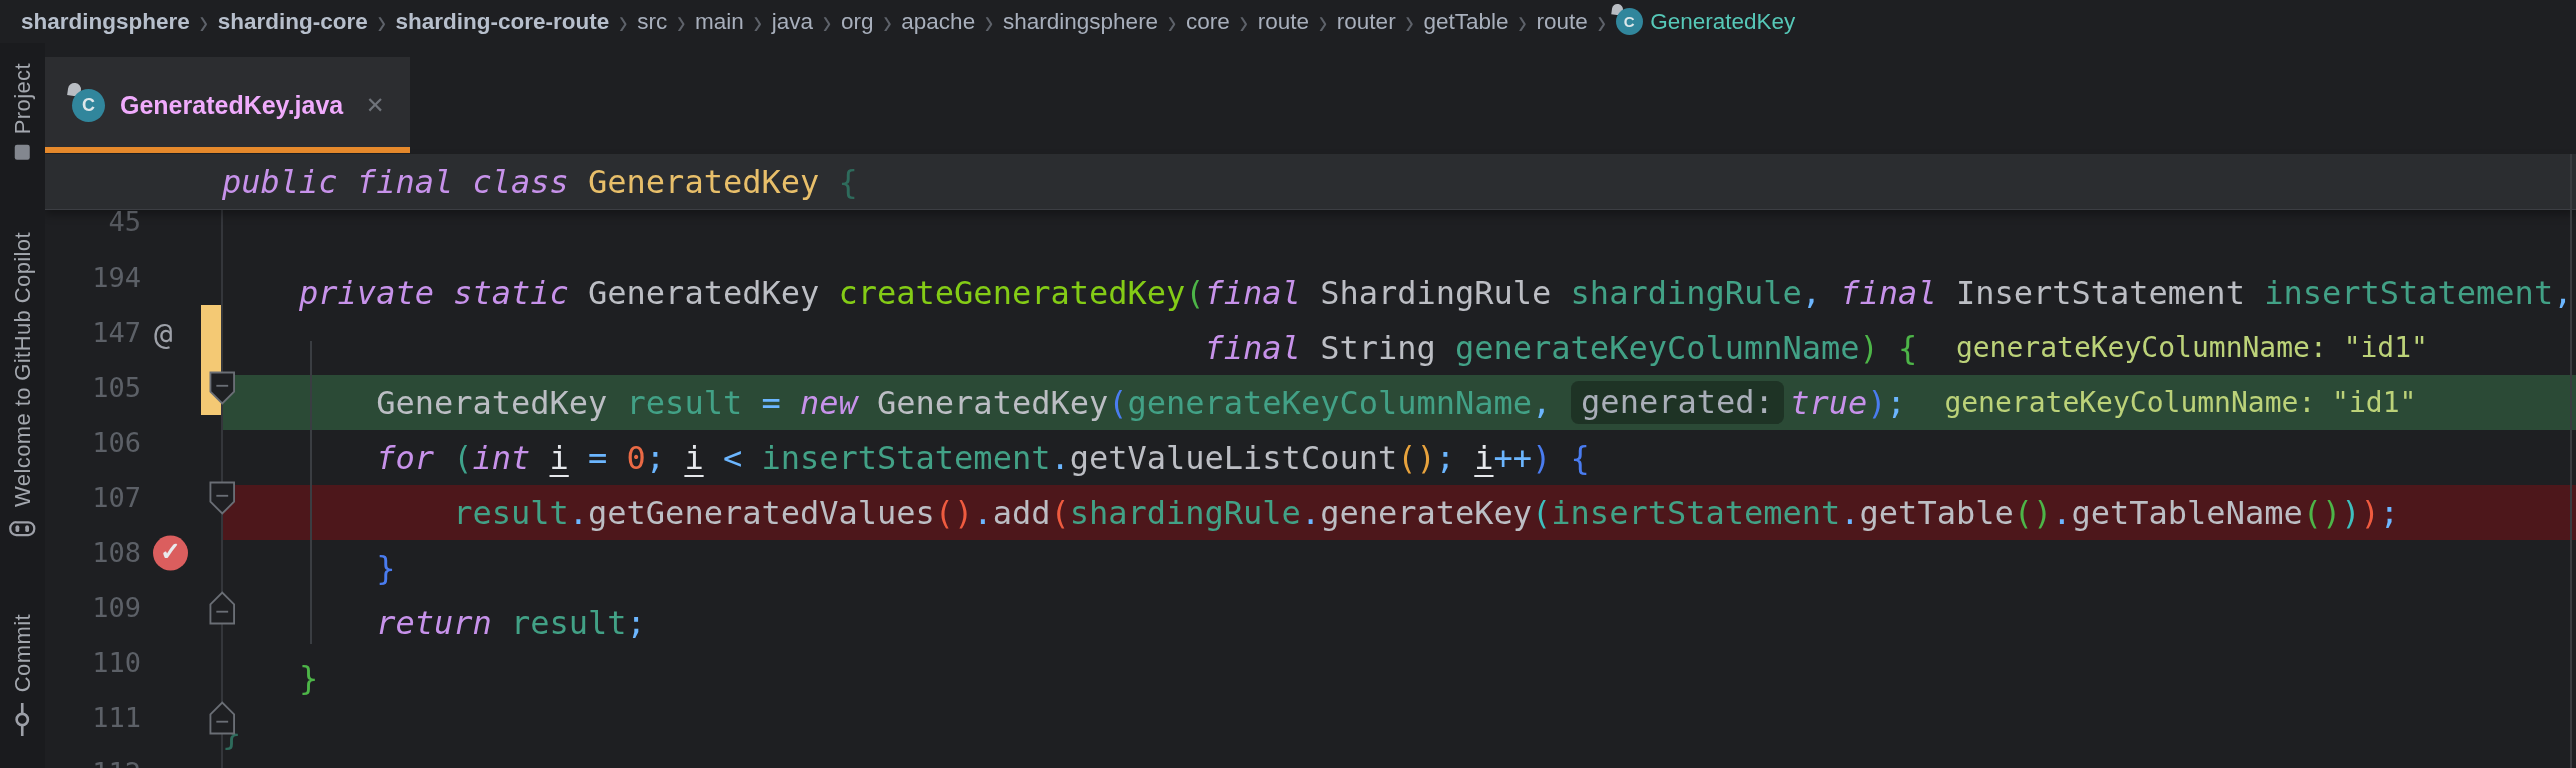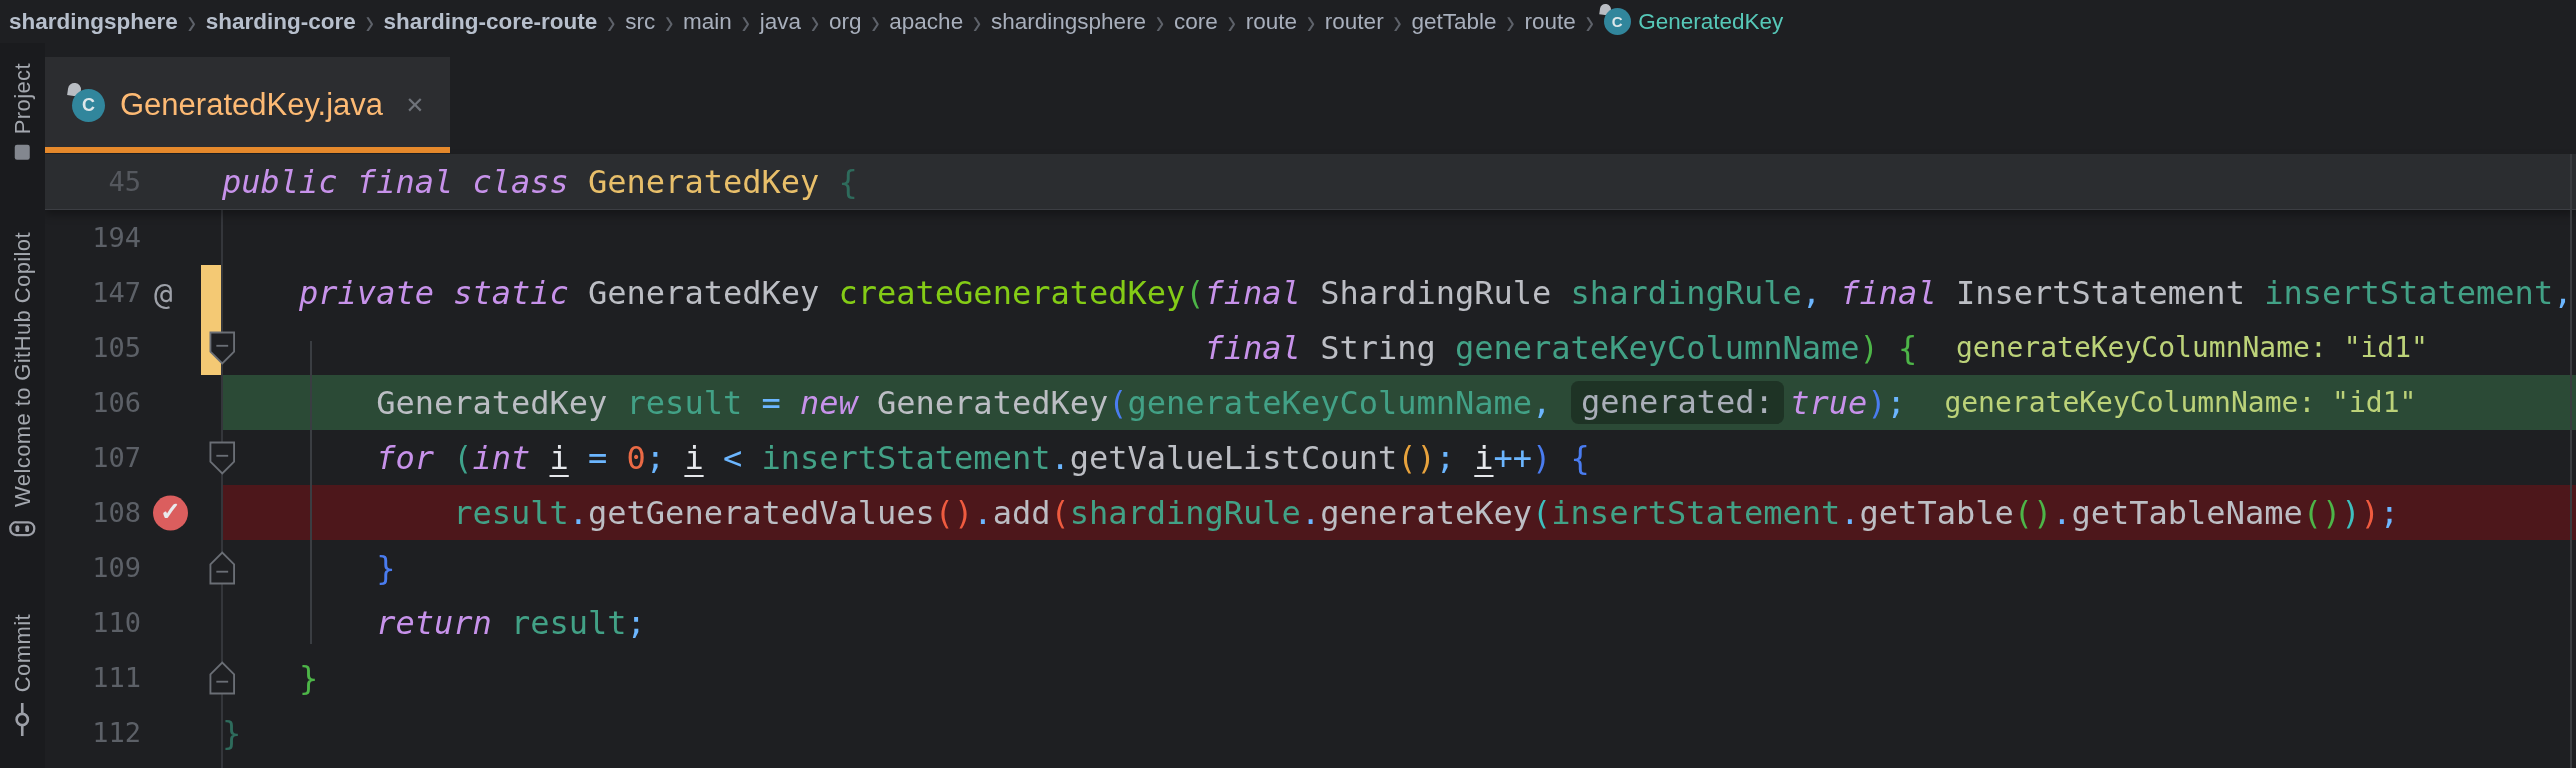--- a/index.html
+++ b/index.html
@@ -1,62 +1,62 @@
 <!DOCTYPE html>
 <html style="font-size:12px"><head>
 <meta charset="utf-8">
 <style>
   * { margin:0; padding:0; box-sizing:border-box; }
   html,body { width:2576px; height:768px; overflow:hidden; background:#1E1F22;
               font-family:"Liberation Sans", sans-serif; }
 
   
   .breadcrumb-bar { position:absolute; left:0; top:0; width:2576px; height:43px;
-    background:#1E1F22; display:flex; align-items:center; padding-left:9px; z-index:6; }
+    background:#1E1F22; display:flex; align-items:center; padding-left:21px; z-index:6; }
   .crumb { color:#A8AFBC; font-size:22.5px; white-space:nowrap; }
   .crumb.bold { font-weight:700; color:#B7BFCC; }
   .crumb.classref { color:#56C8B8; display:flex; align-items:center; gap:7.5px; }
   .crumb-sep { color:#5E626A; font-size:25.5px; margin:0 9.7px; display:inline-block;
     transform:scaleY(1.35); }
 
   
   .tool-stripe { position:absolute; left:0; top:43px; width:45px; height:725px;
     background:#1A1B1E; z-index:5; }
   .stripe-item { position:absolute; left:0; width:45px; display:flex; flex-direction:column;
     align-items:center; gap:10.5px; cursor:pointer; }
   .stripe-label { writing-mode:vertical-rl; transform:rotate(180deg);
     color:#A3A7AE; font-size:22px; letter-spacing:0.4px; white-space:nowrap; }
 
   
   .tab-bar { position:absolute; left:45px; top:43px; width:2531px; height:110px;
     background:#1E1F22; display:flex; align-items:flex-end; }
   .tab { position:relative; margin-left:0px; height:96px; background:#2C2D30;
     display:flex; align-items:center; padding:0 25.5px 0 27px; gap:15px; cursor:pointer; }
   .tab-underline { position:absolute; left:0; right:0; bottom:0; height:6px; }
-  .tab-label { font-size:31px; color:#fdba74; }
+  .tab-label { font-size:25px; color:#f0abfc;font-weight:bold; }
   .tab-close { color:#6F737A; font-size:22.5px; margin-left:7.5px; }
 
   
   .class-icon { position:relative; width:33px; height:33px; flex:0 0 auto; }
   .class-icon .ball { position:absolute; inset:0; border-radius:50%; background:#31869C;
     color:#DDE7EA; display:flex; align-items:center; justify-content:center;
     font-size:18px; font-weight:700; font-family:"Liberation Sans",sans-serif; }
   .class-icon .pin { position:absolute; left:-4.5px; top:-5.2px; width:12.7px; height:12.7px;
     border-radius:50% 50% 50% 0; background:#B9BDC3; transform:rotate(8deg); }
   .class-icon.small { width:27px; height:27px; }
   .class-icon.small .ball { font-size:15px; }
   .class-icon.small .pin { width:10.5px; height:10.5px; left:-3.7px; top:-4.5px; }
 
   
   .editor { position:absolute; left:45px; top:154px; width:2531px; height:615px;
     background:#1E1F22; }
   .code-row { display:flex; height:55px; position:relative; }
   .code-row.sticky { height:56px; background:#2B2D30; border-bottom:1.5px solid #3C3E43;
     box-shadow:0 4.5px 9px rgba(0,0,0,0.35); z-index:4; }
-  .gutter { position:relative; flex:0 0 177px; height:100%; }
+  .gutter { position:relative; flex:0 0 177px; height:100%;margin-top:40px; }
   .lnum { position:absolute; left:0; top:0; width:96px; height:100%;
     display:flex; align-items:center; justify-content:flex-end;
     font-family:"DejaVu Sans Mono", monospace; font-size:27px; color:#5C6067; }
   .sticky .lnum { color:#55585E; }
   .code-text { flex:1; height:100%; display:flex; align-items:center;
     font-family:"DejaVu Sans Mono", monospace; font-size:32px; white-space:pre;
     color:#BCBEC4; overflow:hidden; }
   .bg-exec  .code-text { background:#2B4A36; }
   .bg-stop  .code-text { background:#4D171B; }
 

